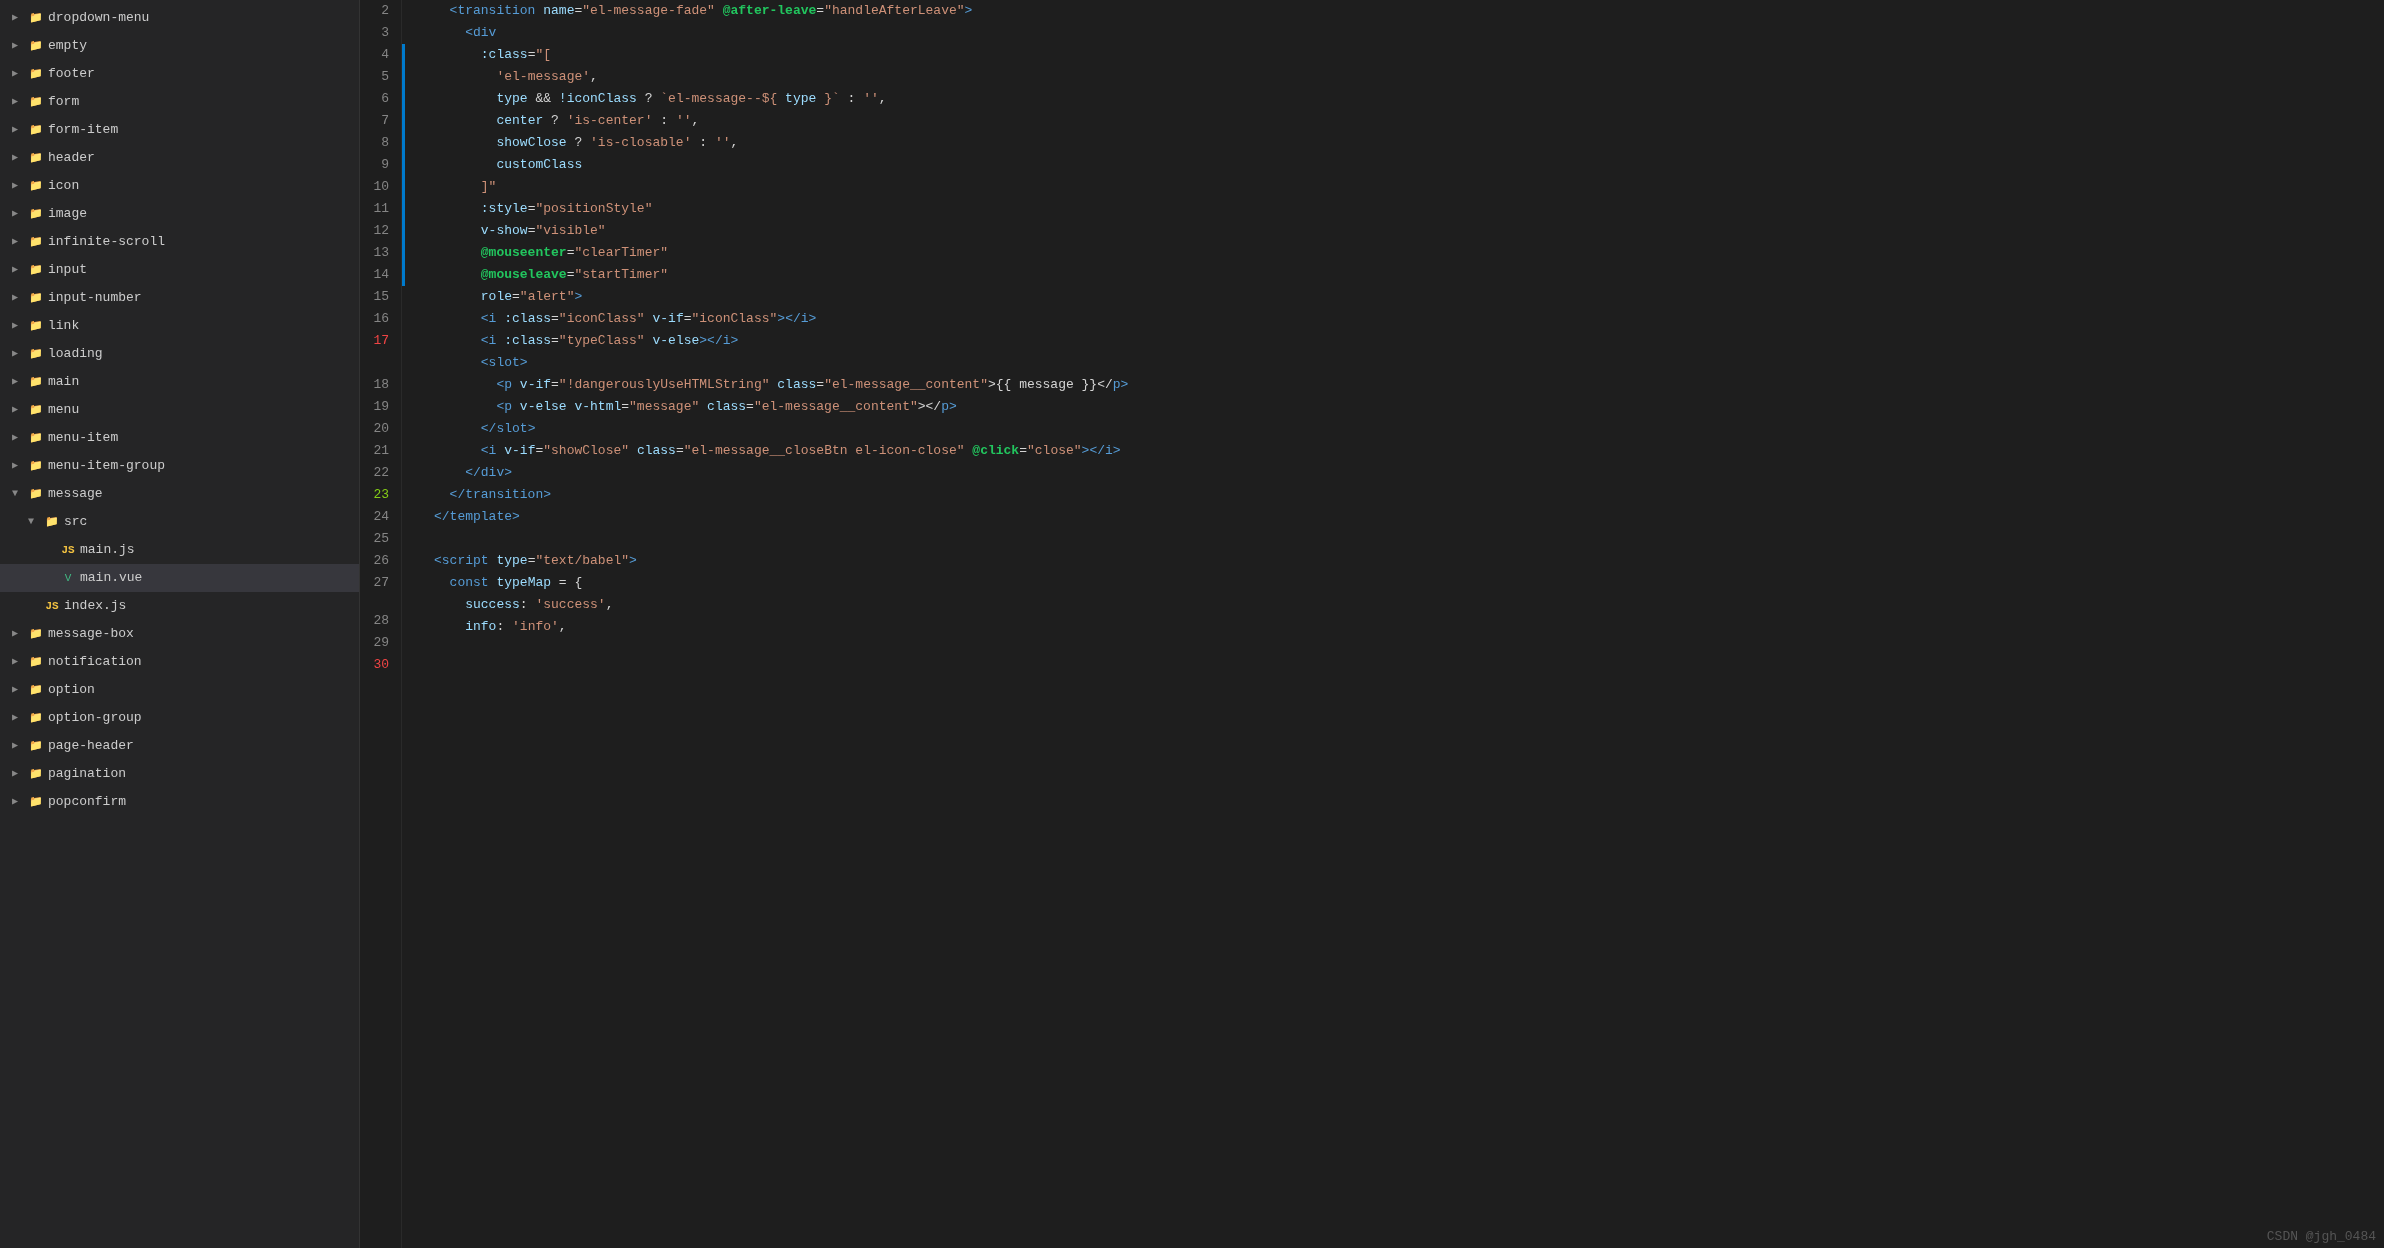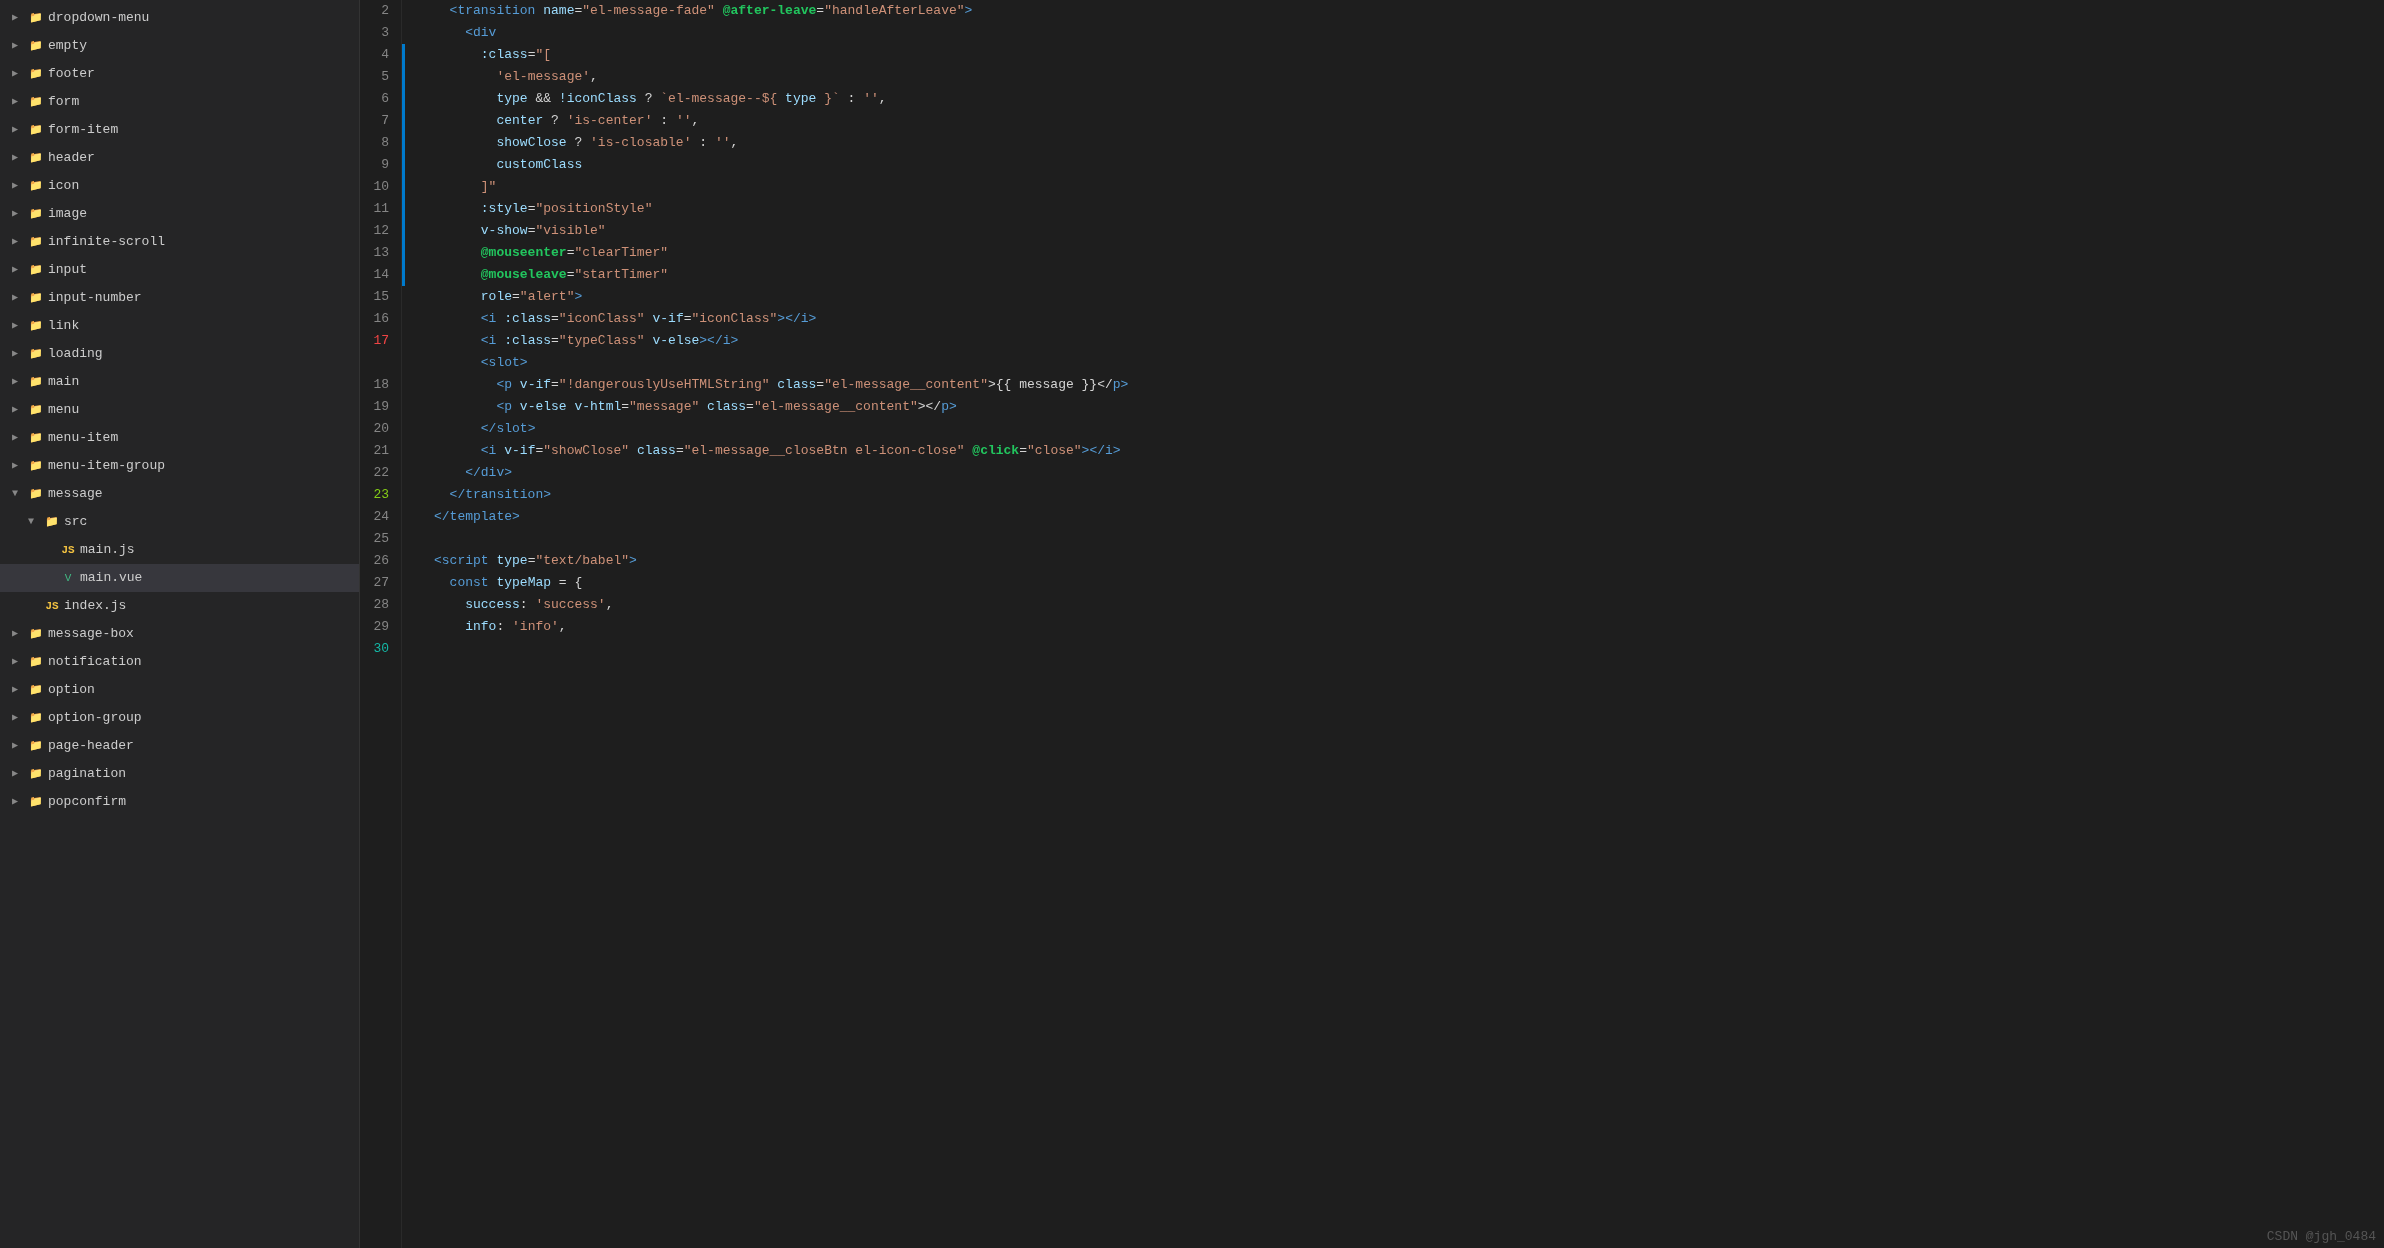--- a/index.html
+++ b/index.html
@@ -292,23 +292,23 @@
         <div class="code-line" style="justify-content: flex-end; padding-right: 12px; color: rgb(133, 133, 133);">18</div>
         <div class="code-line" style="justify-content: flex-end; padding-right: 12px; color: rgb(133, 133, 133);">19</div>
         <div class="code-line" style="justify-content: flex-end; padding-right: 12px; color: rgb(133, 133, 133);">20</div>
         <div class="code-line" style="justify-content: flex-end; padding-right: 12px; color: rgb(133, 133, 133);">21</div>
         <div class="code-line" style="justify-content: flex-end; padding-right: 12px; color: rgb(133, 133, 133);">22</div>
         <div class="code-line" style="justify-content: flex-end; padding-right: 12px; color: #84cc16;">23</div>
         <div class="code-line" style="justify-content: flex-end; padding-right: 12px; color: rgb(133, 133, 133);">24</div>
         <div class="code-line" style="justify-content: flex-end; padding-right: 12px; color: rgb(133, 133, 133);">25</div>
         <div class="code-line" style="justify-content: flex-end; padding-right: 12px; color: rgb(133, 133, 133);">26</div>
         <div class="code-line" style="justify-content: flex-end; padding-right: 12px; color: rgb(133, 133, 133);">27</div>
-        <div class="code-line" style="justify-content: flex-end; padding-right: 12px; color: rgb(133, 133, 133);">28</div>
+        <div class="code-line" style="justify-content: flex-end; padding-right: 12px; color: rgb(133, 133, 133); margin-top: 16px;">28</div>
         <div class="code-line" style="justify-content: flex-end; padding-right: 12px; color: rgb(133, 133, 133);">29</div>
-        <div class="code-line" style="justify-content: flex-end; padding-right: 12px; color: #14b8a6;">30</div>
+        <div class="code-line" style="justify-content: flex-end; padding-right: 12px; color: #ef4444;">30</div>
       </div>
     <div class="gutter-col" id="gutter-col">
         <div class="code-line" style="position: relative;"></div>
         <div class="code-line" style="position: relative;"></div>
         <div class="code-line" style="position: relative;"><div style="width: 3px; height: 100%; background: rgb(0, 122, 204); position: absolute; left: 0px; top: 0px;"></div></div>
         <div class="code-line" style="position: relative;"><div style="width: 3px; height: 100%; background: rgb(0, 122, 204); position: absolute; left: 0px; top: 0px;"></div></div>
         <div class="code-line" style="position: relative;"><div style="width: 3px; height: 100%; background: rgb(0, 122, 204); position: absolute; left: 0px; top: 0px;"></div></div>
         <div class="code-line" style="position: relative;"><div style="width: 3px; height: 100%; background: rgb(0, 122, 204); position: absolute; left: 0px; top: 0px;"></div></div>
         <div class="code-line" style="position: relative;"><div style="width: 3px; height: 100%; background: rgb(0, 122, 204); position: absolute; left: 0px; top: 0px;"></div></div>
         <div class="code-line" style="position: relative;"><div style="width: 3px; height: 100%; background: rgb(0, 122, 204); position: absolute; left: 0px; top: 0px;"></div></div>

